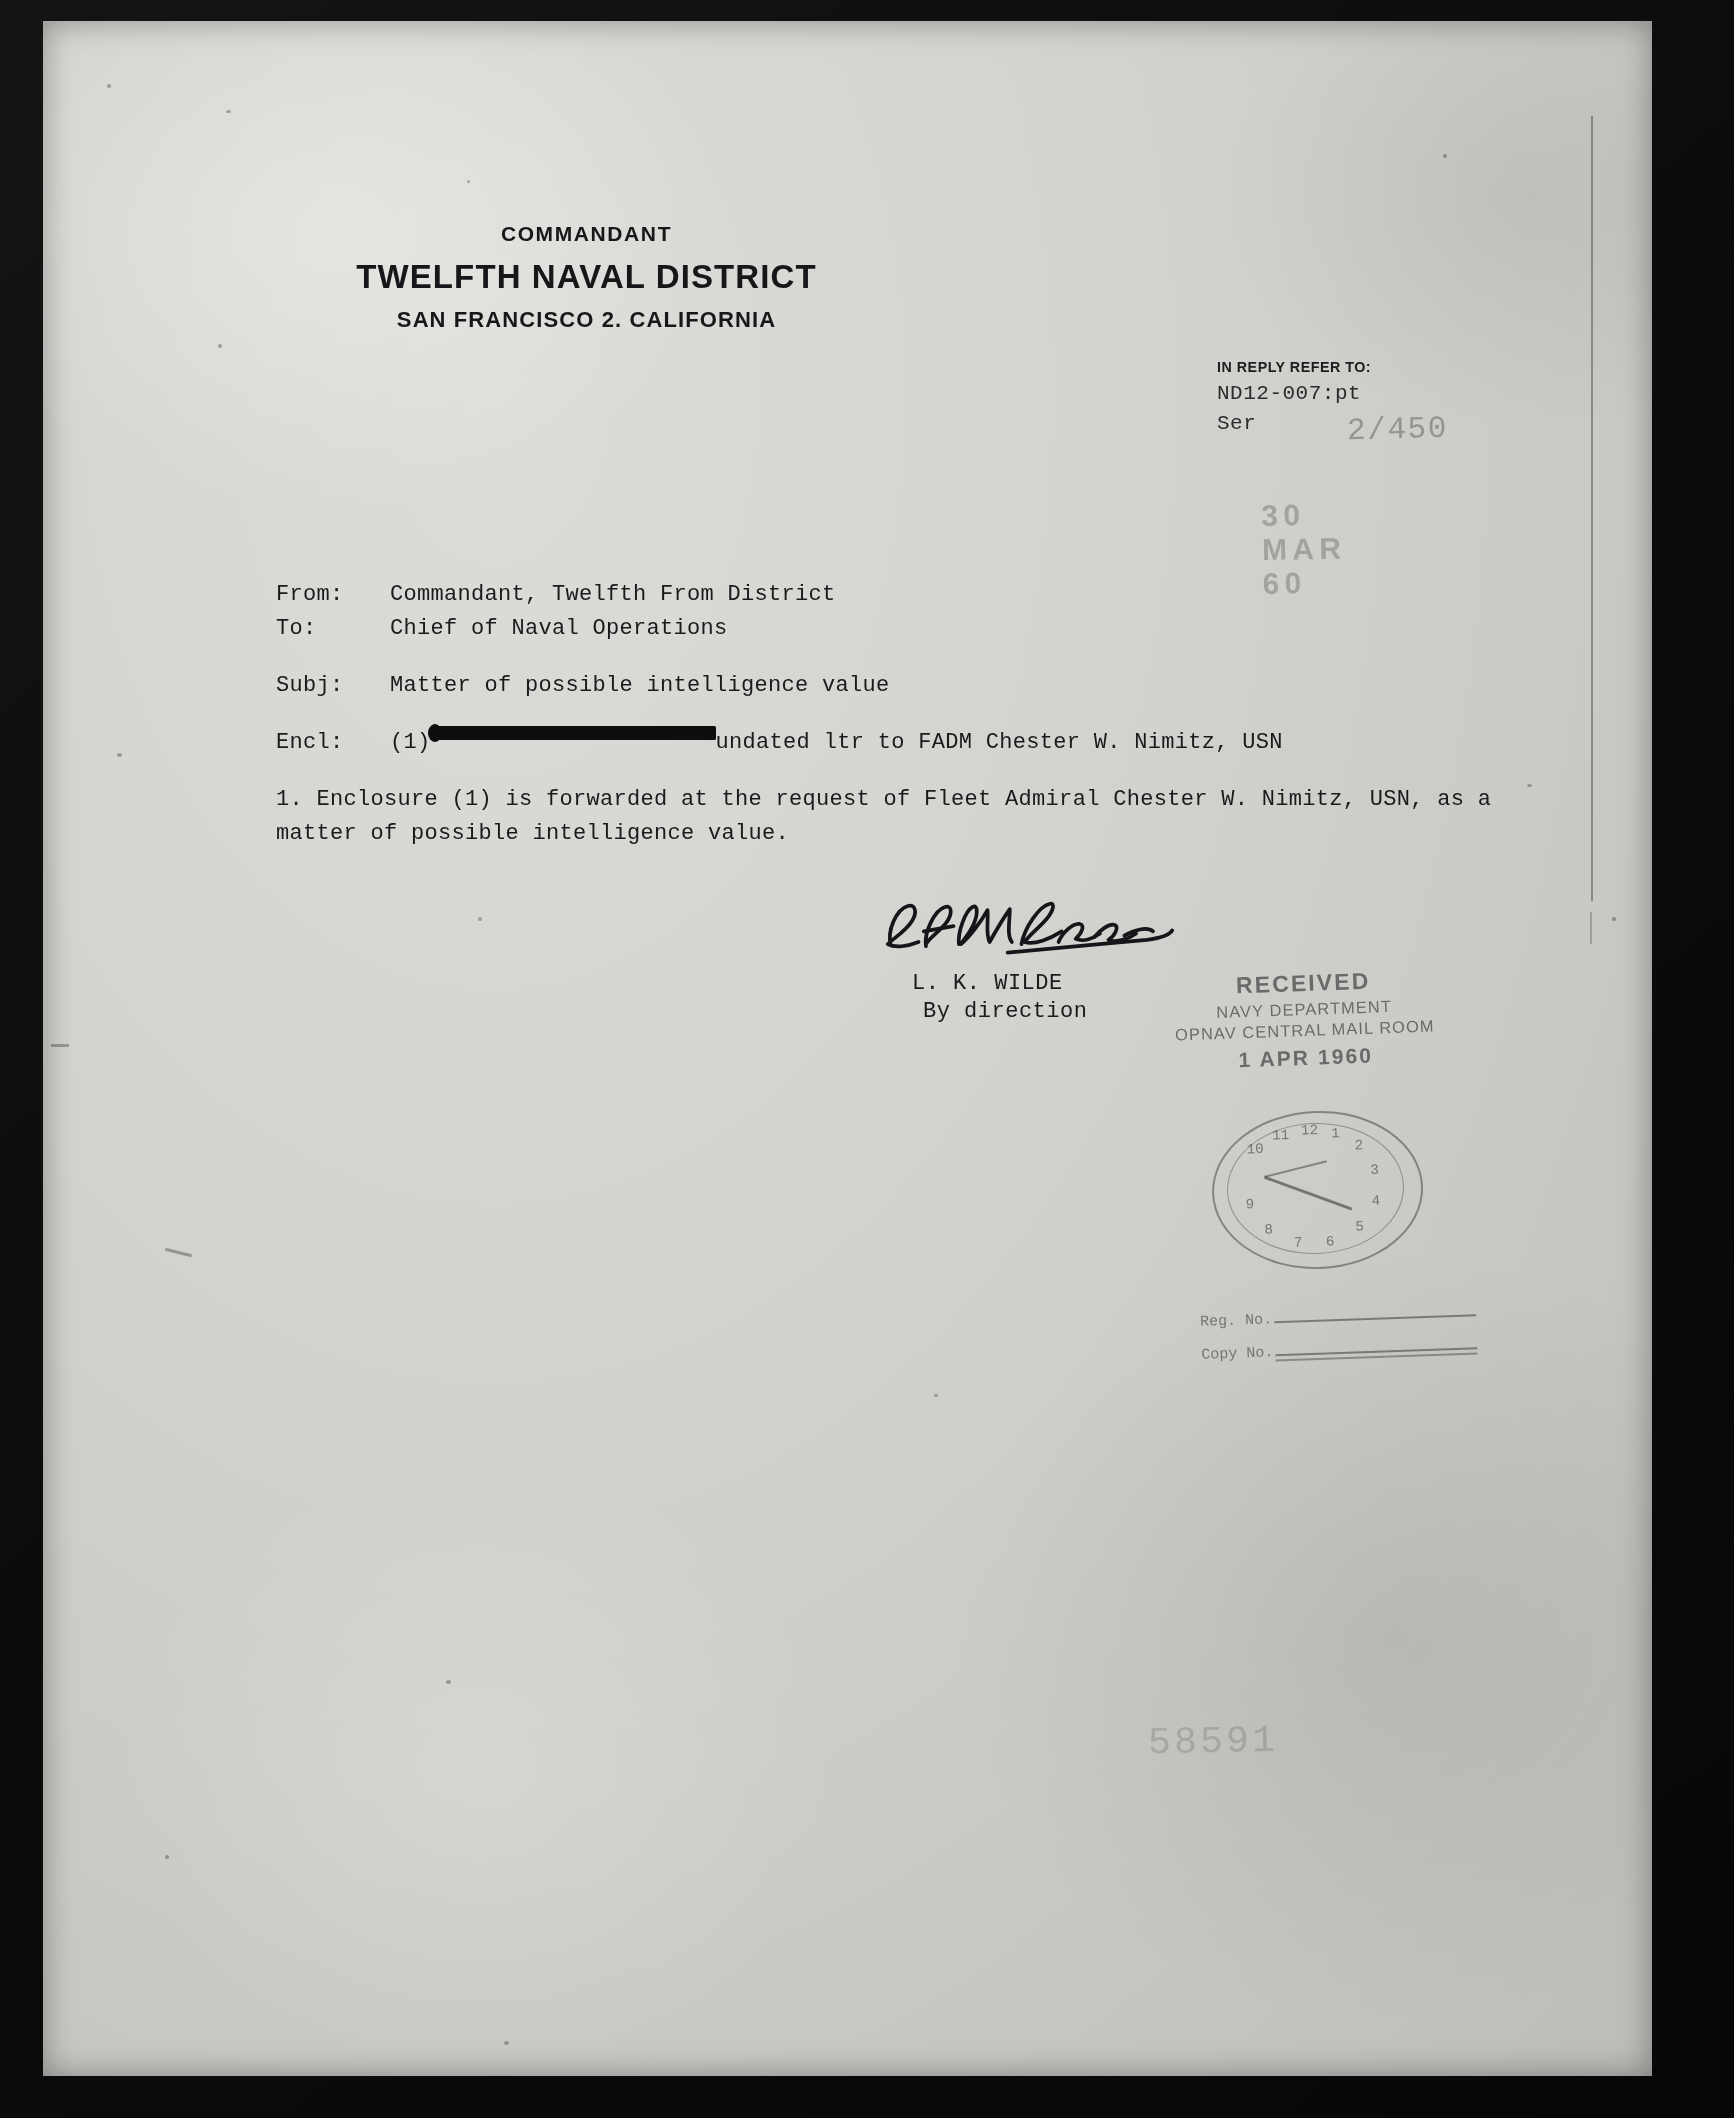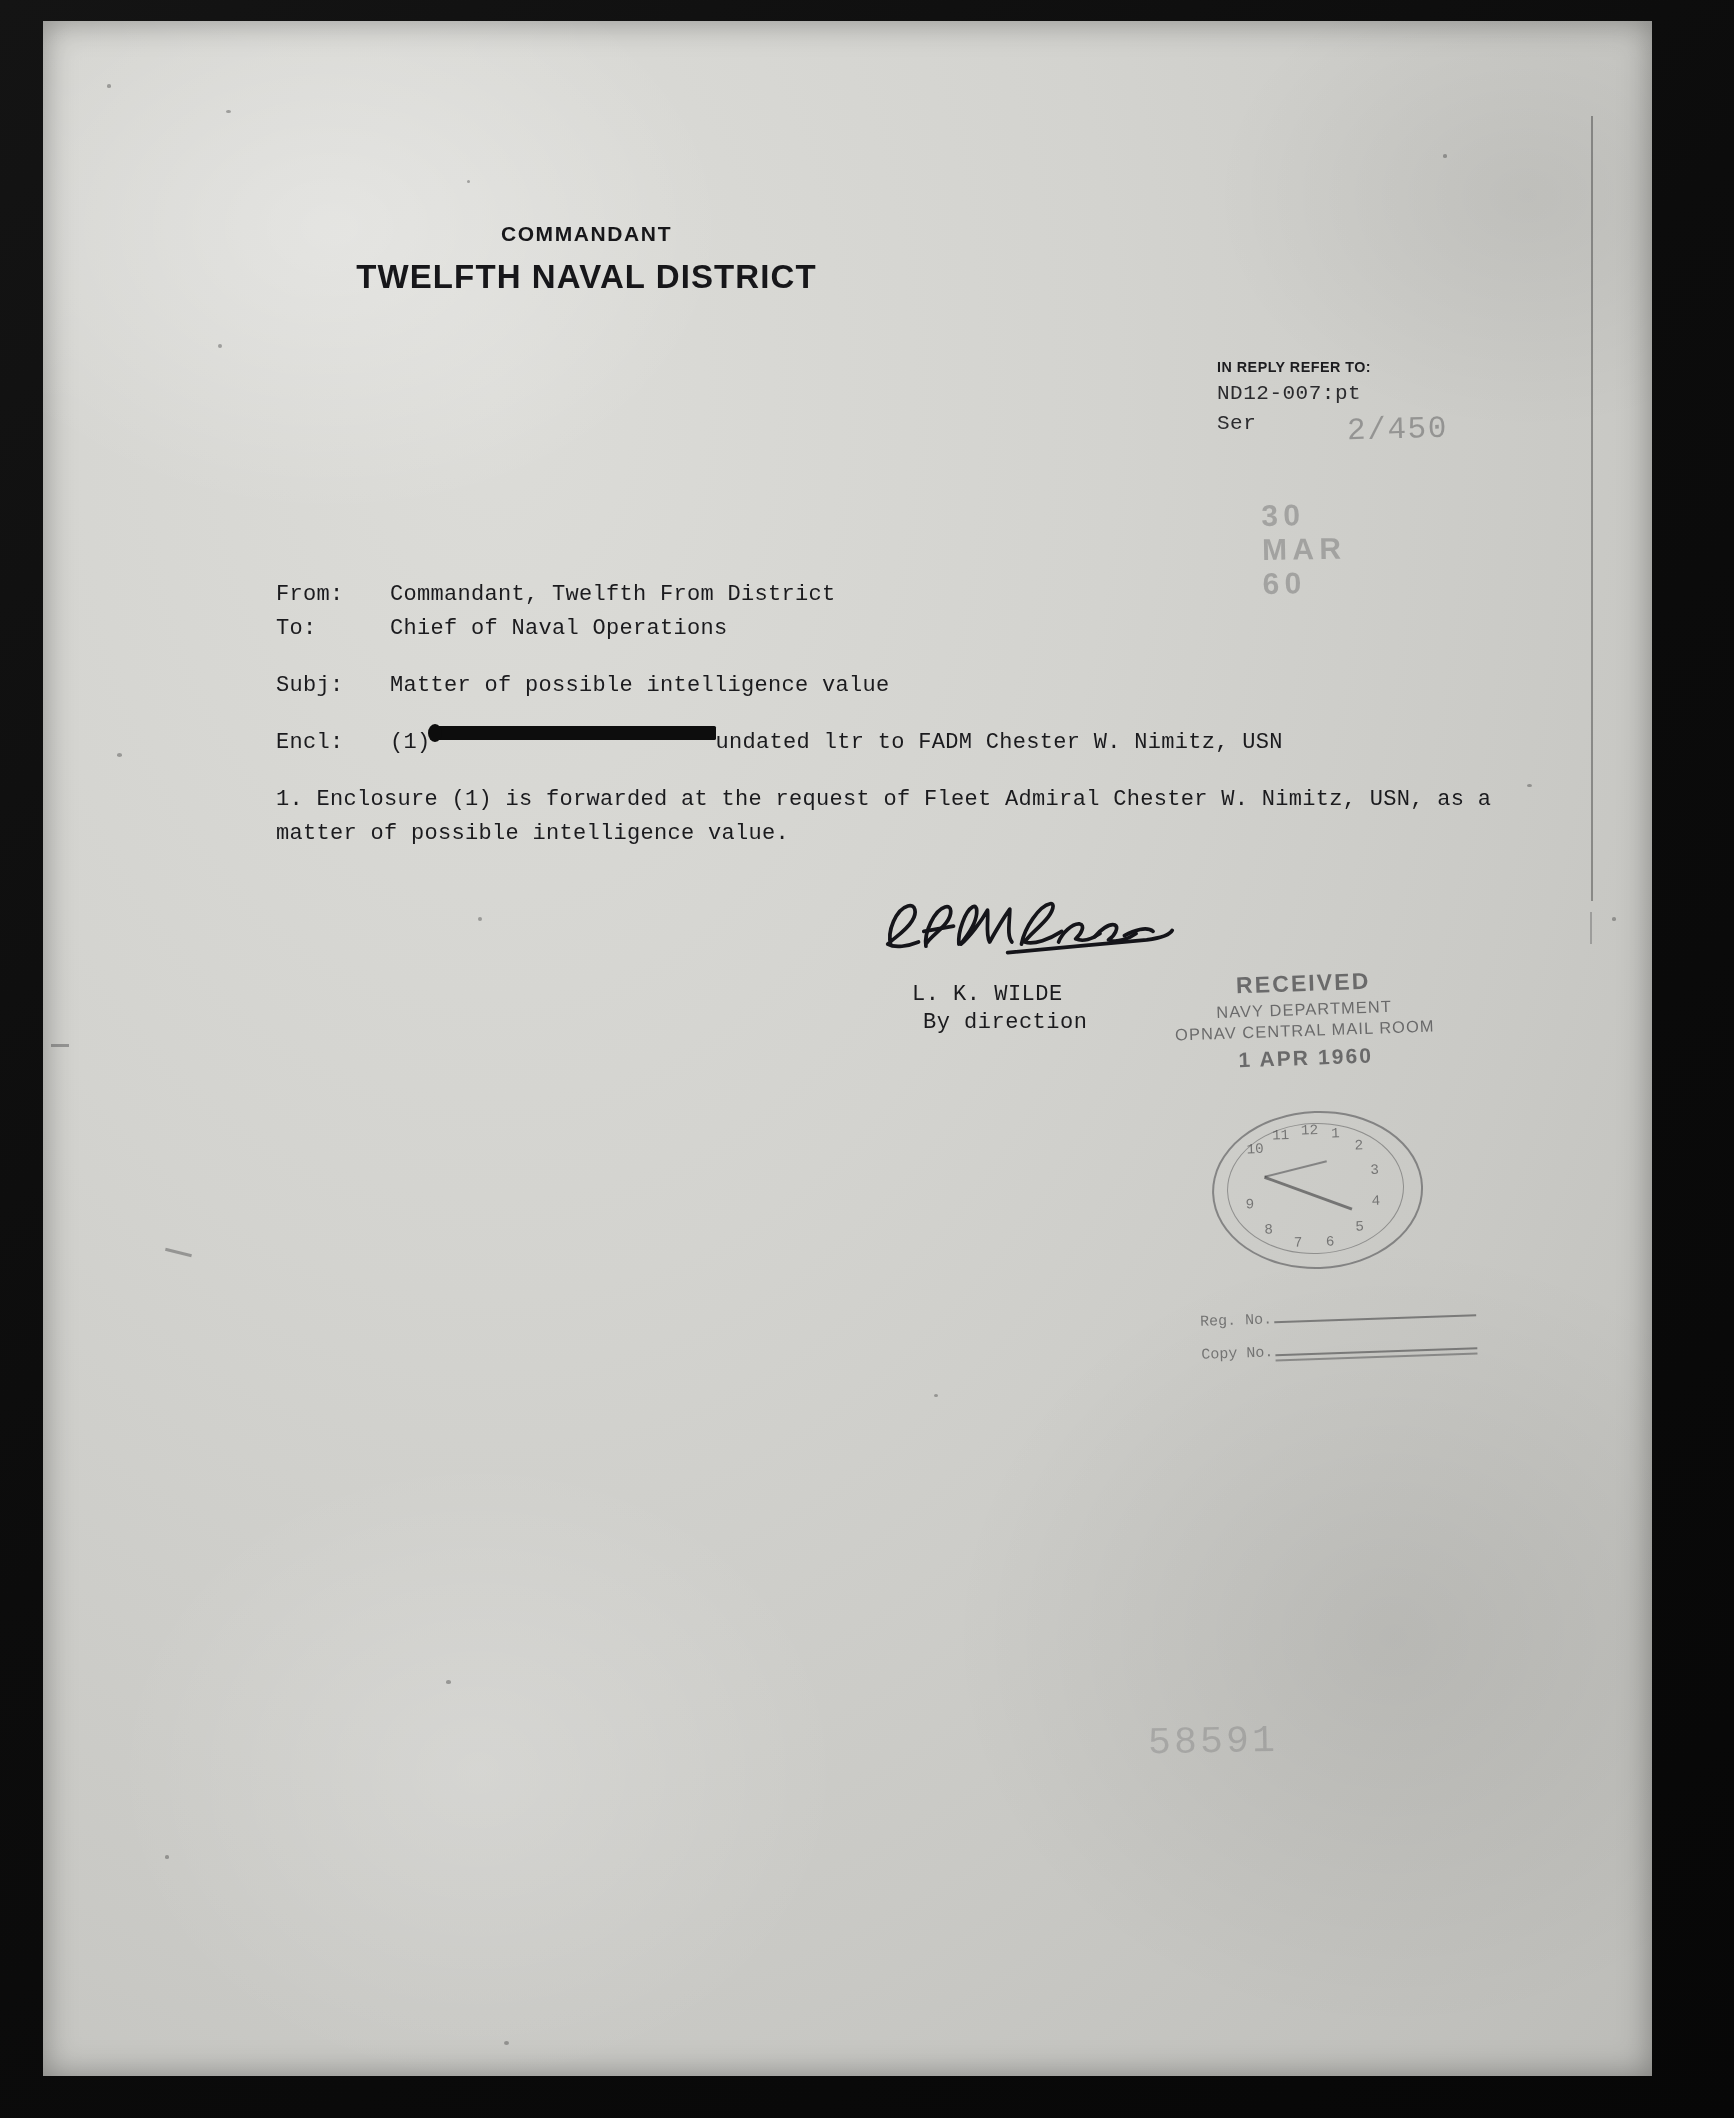--- a/index.html
+++ b/index.html
@@ -199,21 +199,21 @@
     left: 827px;
     top: 872px;
     width: 371px;
   }
   #sig-svg { display: block; margin-left: 5.3px; }
   #sig-name {
     font-family: "Liberation Mono", "DejaVu Sans Mono", monospace;
     font-size: 22px;
     letter-spacing: 0.5px;
     color: #1b1b1e;
-    margin-top: 17px;
+    margin-top: 6px;
     margin-left: 42px;
   }
   #sig-bydirection {
     font-family: "Liberation Mono", "DejaVu Sans Mono", monospace;
     font-size: 22px;
     letter-spacing: 0.5px;
     color: #1b1b1e;
     margin-top: 3px;
     margin-left: 53px;
   }
@@ -364,20 +364,21 @@
     <div class="speck" style="left:403px;  top:1659px; width:4.8px;  height:3.7px;"></div>
     <div class="speck" style="left:122px;  top:1834px; width:3.7px;  height:3.7px;"></div>
     <div class="speck" style="left:461px;  top:2020px; width:5.3px; height:4.2px;"></div>
 
     <div class="tick" style="left:122px; top:1230px; width:26.5px; height:2.7px; transform:rotate(14deg);"></div>
     <div class="tick" style="left:8px;  top:1023px; width:18px; height:2.7px;"></div>
 
     <div id="letterhead">
       <div id="lh-commandant">COMMANDANT</div>
       <div id="lh-district">TWELFTH NAVAL DISTRICT</div>
+      <div id="lh-city">SAN FRANCISCO 2. CALIFORNIA</div>
     </div>
 
     <div id="reply-block">
       <div id="reply-label">IN REPLY REFER TO:</div>
       <div id="reply-code" class="tw">ND12-007:pt</div>
       <div id="reply-ser" class="tw">Ser</div>
       <div id="reply-sernum" class="tw">2/450</div>
       <div id="reply-date-stamp">30 MAR 60</div>
     </div>
 

